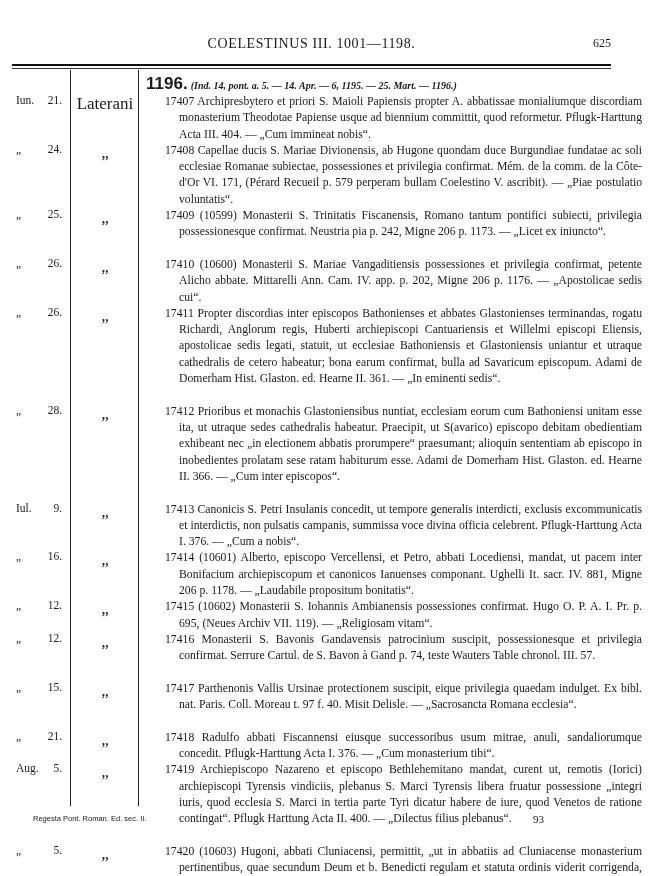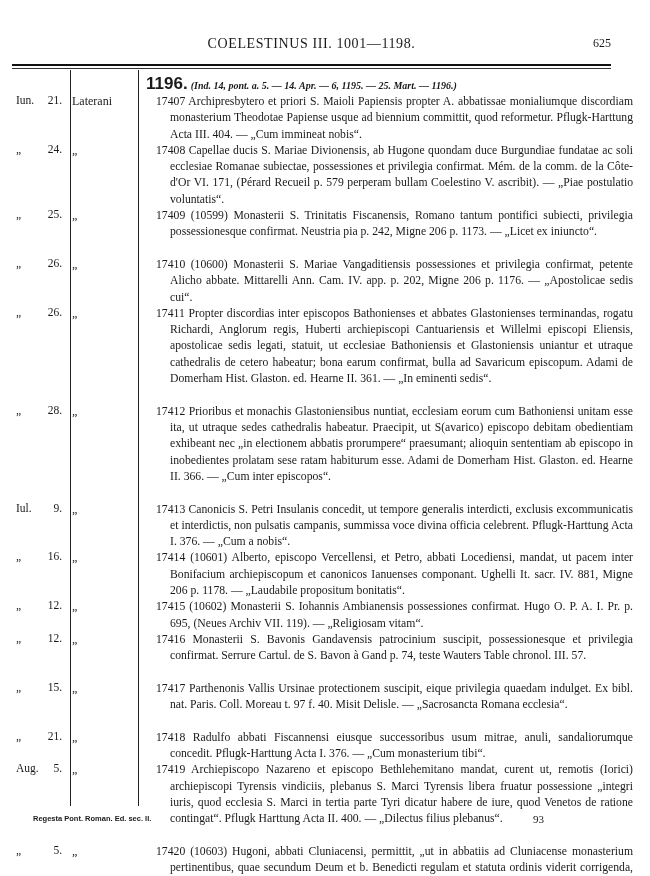--- a/index.html
+++ b/index.html
@@ -14,24 +14,24 @@
   .col-line { position: absolute; width: 1px; background: #222; top: 70px; }
   .col-line.a { left: 70px; height: 736px; }
   .col-line.b { left: 138px; height: 736px; }
   .year-head { position: absolute; top: 74px; left: 146px; font-size: 12.5px; white-space: nowrap; }
   .year-head b { font-family: "Liberation Sans", "DejaVu Sans", sans-serif; font-size: 17px; font-weight: 700; }
   .year-head i { font-weight: 700; font-style: italic; font-size: 10px; }
   .entry { position: absolute; left: 0; width: 620px; }
   .date { position: absolute; left: 16px; width: 52px; font-size: 11.5px; white-space: nowrap; }
   .date .m { position: absolute; left: 0; }
   .date .d { position: absolute; right: 6px; }
-  .place { position: absolute; left: 72px; width: 66px; text-align: left; font-size: 12px; }
+  .place { position: absolute; left: 72px; width: 66px; text-align: center; font-size: 17px; }
   .text { position: absolute; left: 148px; width: 463px; font-size: 11.7px; line-height: 16.3px;
-          text-align: justify; text-indent: 0; padding-left: 14px; margin-left: 8px; }
-  .footer-left { position: absolute; top: 814px; left: 33px; font-size: 7.5px; font-weight: 700;
+          text-align: justify; text-indent: 0; padding-left: 14px; margin-left: 17px; }
+  .footer-left { position: absolute; top: 814px; left: 33px; font-size: 7.5px; font-weight: 400;
                  font-family: "Liberation Sans", "DejaVu Sans", sans-serif; }
   .footer-sig { position: absolute; top: 813px; left: 533px; font-size: 11px; }
 </style>
 </head>
 <body>
 
 <div class="header">
   <div class="header-title">COELESTINUS III.  1001—1198.</div>
   <div class="page-num">625</div>
 </div>

